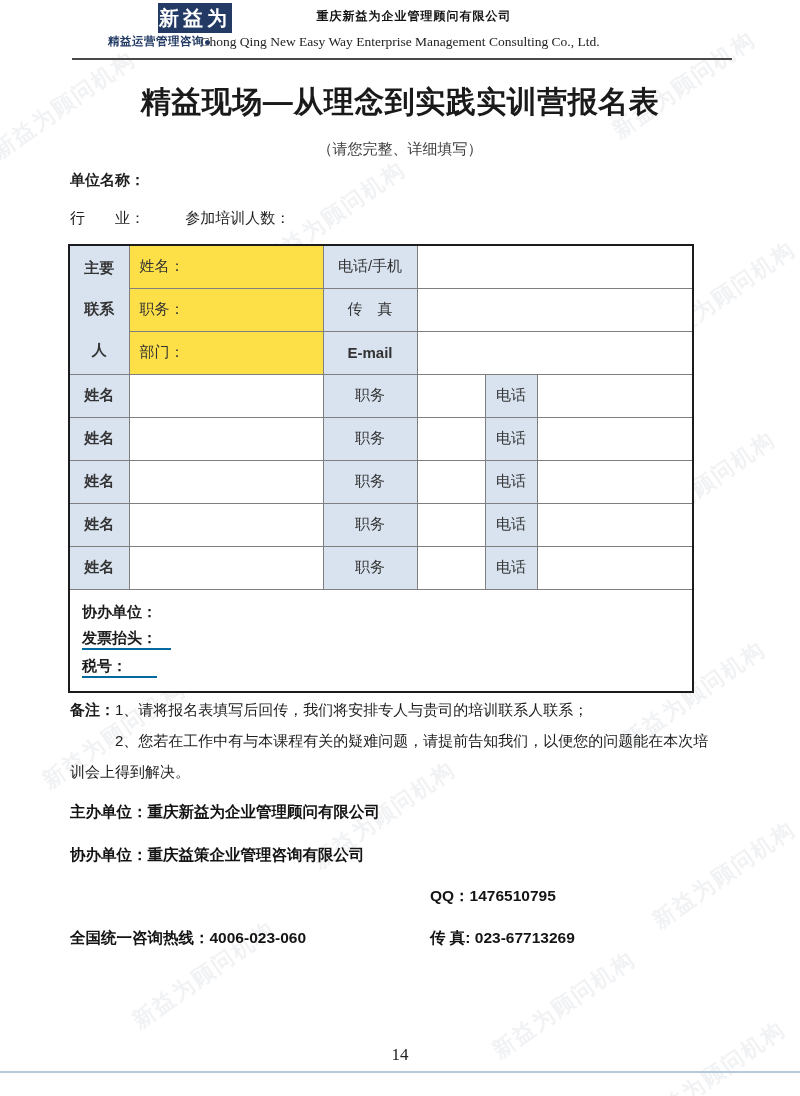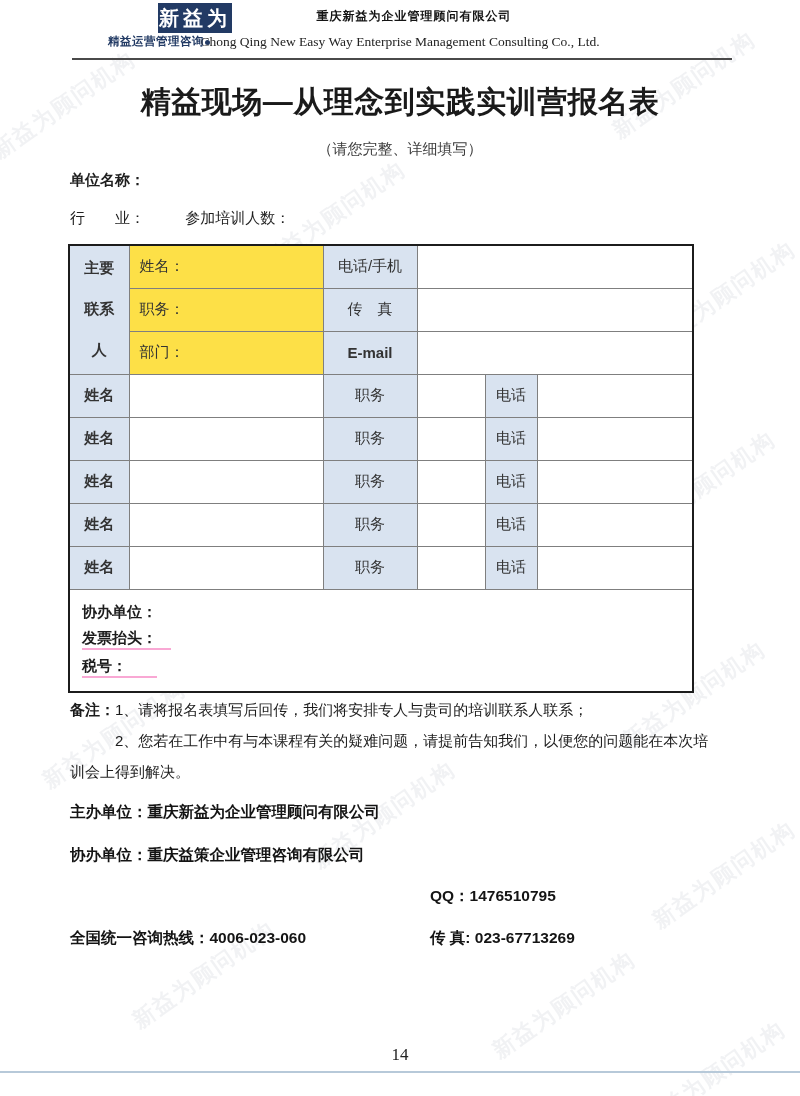--- a/index.html
+++ b/index.html
@@ -88,21 +88,21 @@
   td.lcell{padding-left:10px;background:#fde047;}
   td.input{background:#fff;}
   td.bold{font-weight:bold;}
   td.rowlabel{background:var(--cell-blue);font-weight:bold;color:#2b2b2b;padding:0;}
   .stack{
     height:123px;display:flex;flex-direction:column;
     justify-content:space-between;align-items:center;padding:11px 0;
   }
   td.invoice{height:99px;vertical-align:middle;padding:6px 12px;background:#fff;}
   .inv-line{font-size:15px;font-weight:bold;color:#1c1c1c;margin:7px 0;}
-  .u{border-bottom:2px solid #f9a8d4;display:inline-block;}
+  .u{border-bottom:2px solid #0369a1;display:inline-block;}
   .u-wide{padding-right:14px;}
   .u-narrow{padding-right:30px;}
   
   .notes{position:absolute;left:70px;top:694px;width:648px;font-size:15px;line-height:31px;color:#1c1c1c;z-index:1;}
   .notes .nlabel{font-weight:bold;}
   .notes .item2{text-indent:3em;}
   
   .org-line{position:absolute;left:70px;font-size:15.5px;font-weight:bold;color:#141414;z-index:1;white-space:nowrap;}
   .org-host{top:802px;}
   .org-cohost{top:845px;}

